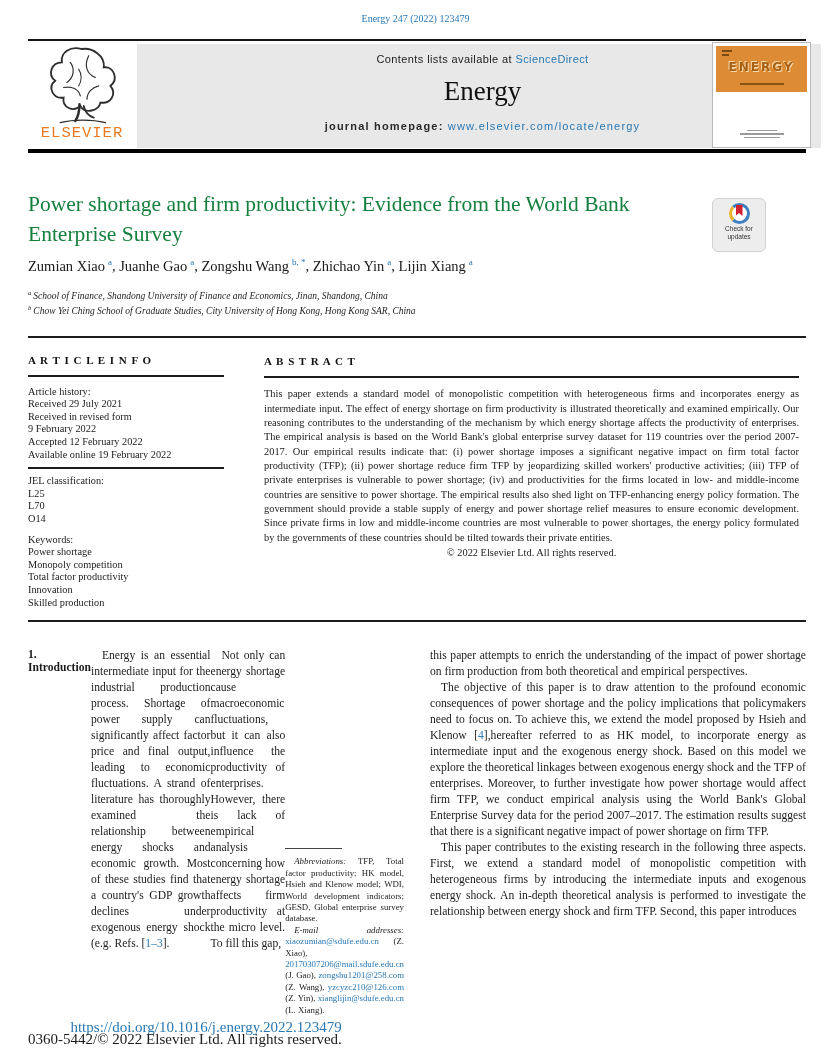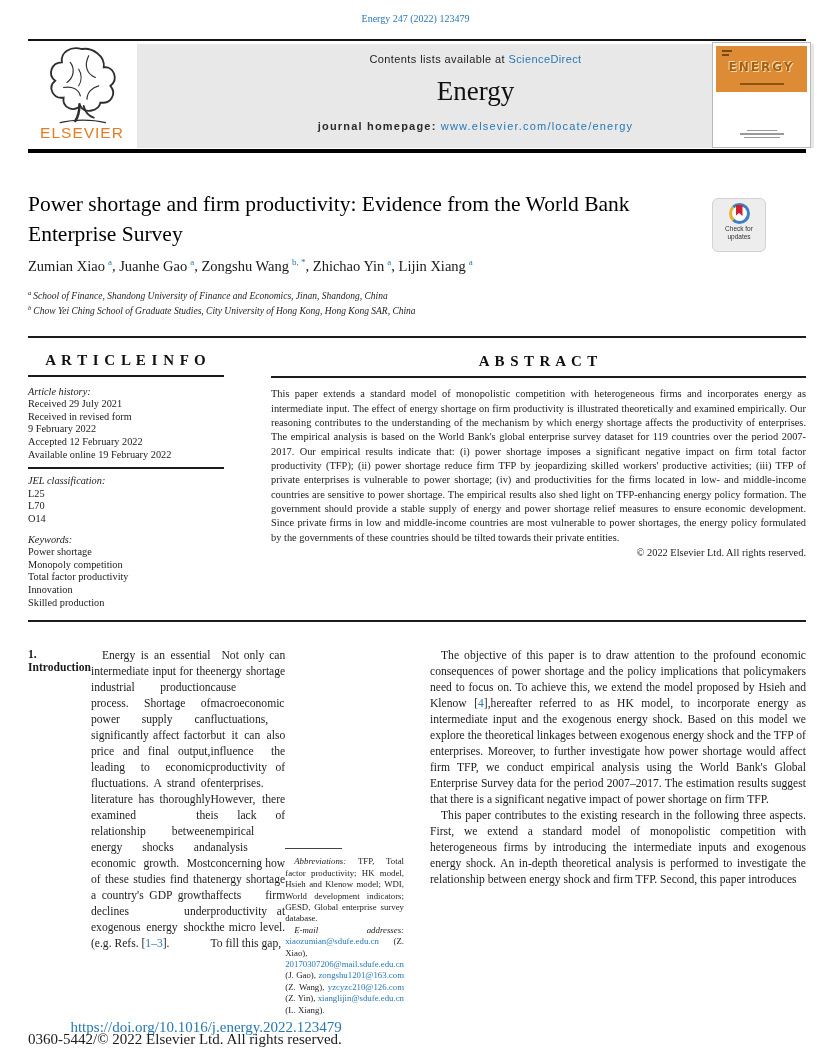--- a/index.html
+++ b/index.html
@@ -11,75 +11,75 @@
   
   .citation{position:absolute;top:6px;left:0;width:100%;text-align:center;font-size:10px;margin-top:7px;}
 
   
   .top-rule{position:absolute;left:28px;right:25px;top:39px;height:2px;background:#141414;}
   .thick-rule{position:absolute;left:28px;right:25px;top:149px;height:4px;background:#000;}
 
   
   .logo-area{position:absolute;left:29px;top:44px;width:106px;height:104px;text-align:center;}
   .logo-area svg{display:block;margin:0 auto;}
-  .elsevier-word{font-family:Liberation Sans, sans-serif;font-size:15.5px;letter-spacing:1px;
+  .elsevier-word{font-family:Liberation Mono, monospace;font-size:15.5px;letter-spacing:1px;
                  color:#e87b22;margin-top:-2px;}
 
   
   .banner{position:absolute;left:137px;top:44px;width:677px;height:104px;background:#e8e8e8;
-          text-align:center;font-family:"Liberation Sans",sans-serif;}
+          text-align:center;font-family:"Liberation Sans",sans-serif;padding-left:7px;}
   .banner-line1{margin-top:9px;font-size:11px;letter-spacing:.4px;color:#1d1d1d;}
   .banner-title{font-family:"Liberation Serif",serif;font-size:27px;color:#111;margin-top:11px;}
   .banner-line2{margin-top:13px;font-size:11px;letter-spacing:1.2px;text-align:center;}
   .homepage-label{color:#2b2b2b;font-weight:bold;}
 
   
   .cover{position:absolute;left:712px;top:42px;width:99px;height:106px;background:#fff;
          border:1px solid #b9b9b9;box-sizing:border-box;}
   .cover-orange{position:relative;margin:3px;height:46px;background:#dd8c35;overflow:hidden;}
   .cover-mark{position:absolute;background:#7a4a12;height:2px;}
   .cover-title{position:absolute;top:14px;left:0;width:100%;text-align:center;
                font-family:"DejaVu Sans",sans-serif;font-weight:bold;font-size:12px;
                letter-spacing:2px;color:#a85f10;text-shadow:1px 1px 0 #f3d9ae,-1px -1px 0 #f3d9ae;}
   .cover-bottom{position:absolute;bottom:7px;left:0;width:100%;}
   .mark-line{margin:2px auto;background:#9a9a9a;height:2px;}
 
   
   .title{position:absolute;left:28px;top:190px;width:668px;margin:0;font-weight:normal;
-         font-size:21.5px;line-height:1.38;color:#000000;}
+         font-size:21.5px;line-height:1.38;color:#15803d;}
   .check-badge{position:absolute;left:712px;top:198px;width:52px;height:52px;background:#ededed;
                border:1px solid #d2d2d2;border-radius:6px;text-align:center;cursor:pointer;}
   .cm-circle{width:21px;height:21px;border-radius:50%;border:3px solid #3d7fc1;margin:4px auto 1px;
              position:relative;background:#fff;box-sizing:border-box;
              border-left-color:#e8b32a;border-bottom-color:#3d7fc1;}
   .cm-bookmark{position:absolute;left:4px;top:-1px;width:7px;height:11px;background:#cf2030;
                clip-path:polygon(0 0,100% 0,100% 100%,50% 72%,0 100%);}
   .cm-text{font-family:"Liberation Sans",sans-serif;font-size:6.5px;line-height:1.25;color:#333;}
 
   .authors{position:absolute;left:28px;top:257px;font-size:14.5px;color:#181818;}
   .auth-sup{color:#2878b4;font-size:62%;vertical-align:super;margin-left:3px;}
   .affiliations{position:absolute;left:28px;top:288px;font-style:italic;font-size:9.5px;
                 line-height:1.5;color:#222;}
   .aff-sup{font-size:70%;vertical-align:super;margin-right:2px;}
 
   .rule{position:absolute;left:28px;right:25px;background:#1c1c1c;}
   .r1{top:336px;height:2px;}
   .r2{top:620px;height:2px;}
 
   
-  .col-heading{font-size:15px;font-weight:bold;letter-spacing:1px;color:#111;text-align:center;}
+  .col-heading{font-size:11px;font-weight:bold;letter-spacing:1px;color:#111;}
   .head-rule{height:2px;background:#1c1c1c;margin:8px 0 9px;}
   .info-col{position:absolute;left:28px;top:354px;width:196px;font-size:10.3px;line-height:12.6px;}
   .mid-rule{height:2px;background:#1c1c1c;margin:6px 0 6px;}
-  .ilabel{font-style:italic;}
+  .ilabel{}
   .gap{height:8px;}
 
-  .abs-col{position:absolute;left:271px;top:354px;width:535px;font-size:10.4px;line-height:14.35px;}
+  .abs-col{position:absolute;left:264px;top:354px;width:535px;font-size:10.4px;line-height:14.35px;}
   .abs-text{text-align:justify;margin:0;}
-  .abs-copy{text-align:right;margin-top:1px;}
+  .abs-copy{text-align:center;margin-top:1px;}
 
   
   .body{position:absolute;left:28px;top:648px;width:778px;height:368px;display:flex;gap:26px;}
   .bcol{width:376px;box-sizing:border-box;}
   .col-left{display:flex;}
   .sec-head{font-size:11.6px;font-weight:bold;margin:0 0 14px;}
   .body p{margin:0;font-size:11.6px;line-height:16px;text-align:justify;text-indent:11px;}
   .body p.noindent{text-indent:0;}
 
   
@@ -208,25 +208,26 @@
 
   <div class="body">
     <div class="bcol col-left">
       <h2 class="sec-head">1.  Introduction</h2>
       <p><span>Energy is an essential intermediate input for the industrial production process. Shortage of power supply can significantly affect factor price and final output, leading to economic fluctuations. A strand of literature has thoroughly examined the relationship between energy shocks and economic growth. Most of these studies find that a country's GDP growth declines under exogenous energy shock (e.g. Refs. [</span><a class="ref">1–3</a><span>].</span></p>
       <p>Not only can energy shortage cause macroeconomic fluctuations, but it can also influence the productivity of enterprises. However, there is lack of empirical analysis concerning how energy shortage affects firm productivity at the micro level. To fill this gap,</p>
 
       <div class="footnote">
         <div class="fn-sep"></div>
         <p><span class="fn-italic">Abbreviations: </span><span>TFP, Total factor productivity; HK model, Hsieh and Klenow model; WDI, World development indicators; GESD, Global enterprise survey database.</span></p>
-        <p><span class="fn-italic">E-mail addresses: </span><a>xiaozumian@sdufe.edu.cn</a><span> (Z. Xiao), </span><a>20170307206@mail.sdufe.edu.cn</a><span> (J. Gao), </span><a>zongshu1201@163.com</a><span> (Z. Wang), </span><a>yzcyzc210@126.com</a><span> (Z. Yin), </span><a>xianglijin@sdufe.edu.cn</a><span> (L. Xiang).</span></p>
+        <p><span class="fn-italic">E-mail addresses: </span><a>xiaozumian@sdufe.edu.cn</a><span> (Z. Xiao), </span><a>20170307206@mail.sdufe.edu.cn</a><span> (J. Gao), </span><a>zongshu1201@258.com</a><span> (Z. Wang), </span><a>yzcyzc210@126.com</a><span> (Z. Yin), </span><a>xianglijin@sdufe.edu.cn</a><span> (L. Xiang).</span></p>
       </div>
     </div>
 
     <div class="bcol col-right">
+      <p class="noindent">this paper attempts to enrich the understanding of the impact of power shortage on firm production from both theoretical and empirical perspectives.</p>
       <p><span>The objective of this paper is to draw attention to the profound economic consequences of power shortage and the policy implications that policymakers need to focus on. To achieve this, we extend the model proposed by Hsieh and Klenow [</span><a class="ref">4</a><span>],hereafter referred to as HK model, to incorporate energy as intermediate input and the exogenous energy shock. Based on this model we explore the theoretical linkages between exogenous energy shock and the TFP of enterprises. Moreover, to further investigate how power shortage would affect firm TFP, we conduct empirical analysis using the World Bank's Global Enterprise Survey data for the period 2007–2017. The estimation results suggest that there is a significant negative impact of power shortage on firm TFP.</span></p>
       <p>This paper contributes to the existing research in the following three aspects. First, we extend a standard model of monopolistic competition with heterogeneous firms by introducing the intermediate inputs and exogenous energy shock. An in-depth theoretical analysis is performed to investigate the relationship between energy shock and firm TFP. Second, this paper introduces</p>
     </div>
   </div>
 
   <div class="doi-block">
     <div><a>https://doi.org/10.1016/j.energy.2022.123479</a></div>
     <div>0360-5442/© 2022 Elsevier Ltd. All rights reserved.</div>
   </div>
 

